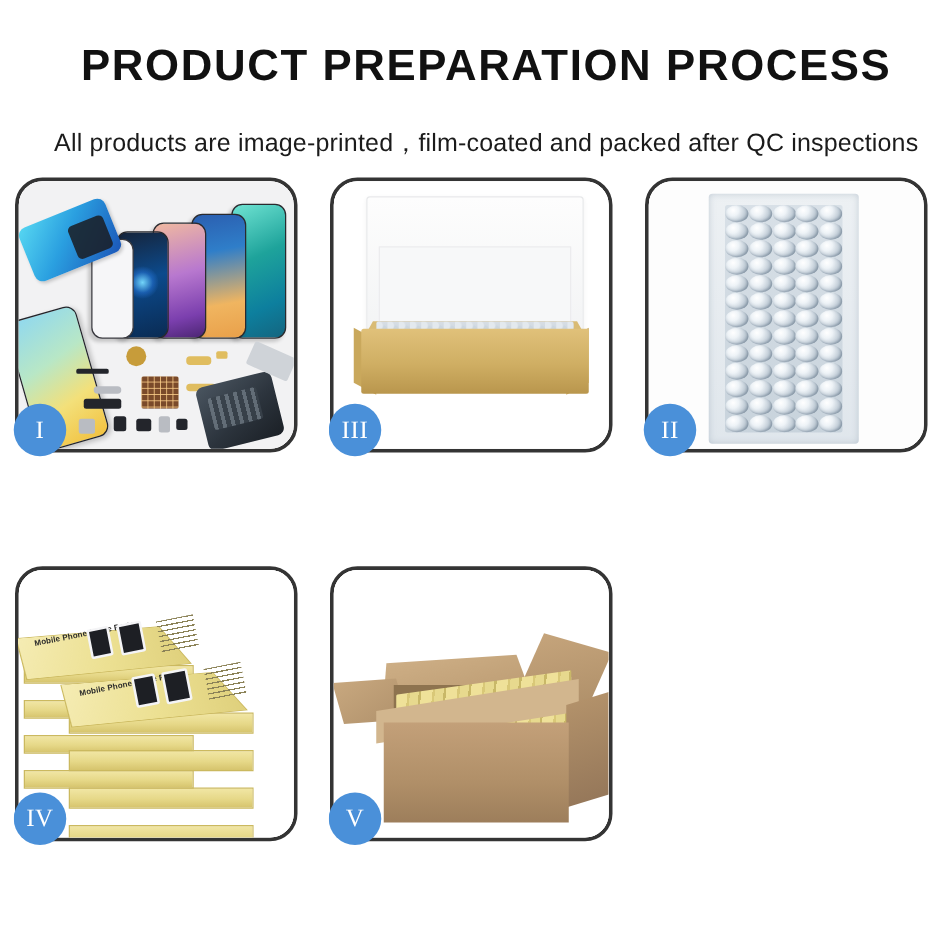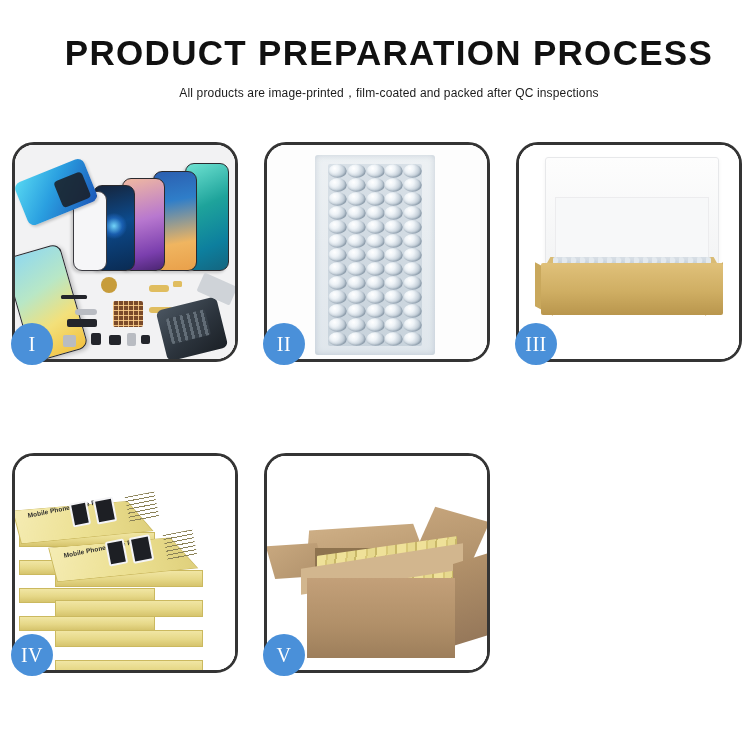--- a/index.html
+++ b/index.html
@@ -26,23 +26,23 @@
   .page-title {
     font-family: "Liberation Sans", sans-serif;
     font-size: 35px;
     font-weight: bold;
     letter-spacing: 1.3px;
     color: #111111;
     line-height: 1.1;
   }
 
   .page-subtitle {
-    margin-top: 12px;
+    margin-top: 28px;
     font-family: "Liberation Sans", sans-serif;
-    font-size: 12px;
+    font-size: 20px;
     font-weight: normal;
     letter-spacing: .15px;
     color: #1b1b1b;
   }
 
   
   .grid {
     position: absolute;
     left: 12px;
     top: 142px;
@@ -385,106 +385,106 @@
           <div class="pt silver" style="left:2px;   top:62px; width:13px; height:12px; border-radius:2px;"></div>
           <div class="logicboard"></div>
           <div class="tool"></div>
         </div>
       </div>
       <div class="badge">I</div>
     </div>
 
     <div class="panel">
       <div class="panel-photo">
-        <div class="p2-bg"></div>
-        <div class="wrap-outer">
-          <div class="bubbles" id="bubbleGrid" style="grid-template-columns: repeat(5, 1fr); grid-template-rows: repeat(13, 1fr);">
-              <div class="bub"></div>
-              <div class="bub"></div>
-              <div class="bub"></div>
-              <div class="bub"></div>
-              <div class="bub"></div>
-              <div class="bub"></div>
-              <div class="bub"></div>
-              <div class="bub"></div>
-              <div class="bub"></div>
-              <div class="bub"></div>
-              <div class="bub"></div>
-              <div class="bub"></div>
-              <div class="bub"></div>
-              <div class="bub"></div>
-              <div class="bub"></div>
-              <div class="bub"></div>
-              <div class="bub"></div>
-              <div class="bub"></div>
-              <div class="bub"></div>
-              <div class="bub"></div>
-              <div class="bub"></div>
-              <div class="bub"></div>
-              <div class="bub"></div>
-              <div class="bub"></div>
-              <div class="bub"></div>
-              <div class="bub"></div>
-              <div class="bub"></div>
-              <div class="bub"></div>
-              <div class="bub"></div>
-              <div class="bub"></div>
-              <div class="bub"></div>
-              <div class="bub"></div>
-              <div class="bub"></div>
-              <div class="bub"></div>
-              <div class="bub"></div>
-              <div class="bub"></div>
-              <div class="bub"></div>
-              <div class="bub"></div>
-              <div class="bub"></div>
-              <div class="bub"></div>
-              <div class="bub"></div>
-              <div class="bub"></div>
-              <div class="bub"></div>
-              <div class="bub"></div>
-              <div class="bub"></div>
-              <div class="bub"></div>
-              <div class="bub"></div>
-              <div class="bub"></div>
-              <div class="bub"></div>
-              <div class="bub"></div>
-              <div class="bub"></div>
-              <div class="bub"></div>
-              <div class="bub"></div>
-              <div class="bub"></div>
-              <div class="bub"></div>
-              <div class="bub"></div>
-              <div class="bub"></div>
-              <div class="bub"></div>
-              <div class="bub"></div>
-              <div class="bub"></div>
-              <div class="bub"></div>
-              <div class="bub"></div>
-              <div class="bub"></div>
-              <div class="bub"></div>
-              <div class="bub"></div>
-            </div>
-        </div>
-      </div>
-      <div class="badge">II</div>
-    </div>
-
-    <div class="panel">
-      <div class="panel-photo">
         <div class="p3-bg"></div>
         <div class="lid-back"></div>
         <div class="lid-inner"></div>
         <div class="box3-flapL"></div>
         <div class="box3-flapR"></div>
         <div class="box3-top"></div>
         <div class="box3-fill"></div>
         <div class="box3-body"></div>
       </div>
       <div class="badge">III</div>
+    </div>
+
+    <div class="panel">
+      <div class="panel-photo">
+        <div class="p2-bg"></div>
+        <div class="wrap-outer">
+          <div class="bubbles" id="bubbleGrid" style="grid-template-columns: repeat(5, 1fr); grid-template-rows: repeat(13, 1fr);">
+              <div class="bub"></div>
+              <div class="bub"></div>
+              <div class="bub"></div>
+              <div class="bub"></div>
+              <div class="bub"></div>
+              <div class="bub"></div>
+              <div class="bub"></div>
+              <div class="bub"></div>
+              <div class="bub"></div>
+              <div class="bub"></div>
+              <div class="bub"></div>
+              <div class="bub"></div>
+              <div class="bub"></div>
+              <div class="bub"></div>
+              <div class="bub"></div>
+              <div class="bub"></div>
+              <div class="bub"></div>
+              <div class="bub"></div>
+              <div class="bub"></div>
+              <div class="bub"></div>
+              <div class="bub"></div>
+              <div class="bub"></div>
+              <div class="bub"></div>
+              <div class="bub"></div>
+              <div class="bub"></div>
+              <div class="bub"></div>
+              <div class="bub"></div>
+              <div class="bub"></div>
+              <div class="bub"></div>
+              <div class="bub"></div>
+              <div class="bub"></div>
+              <div class="bub"></div>
+              <div class="bub"></div>
+              <div class="bub"></div>
+              <div class="bub"></div>
+              <div class="bub"></div>
+              <div class="bub"></div>
+              <div class="bub"></div>
+              <div class="bub"></div>
+              <div class="bub"></div>
+              <div class="bub"></div>
+              <div class="bub"></div>
+              <div class="bub"></div>
+              <div class="bub"></div>
+              <div class="bub"></div>
+              <div class="bub"></div>
+              <div class="bub"></div>
+              <div class="bub"></div>
+              <div class="bub"></div>
+              <div class="bub"></div>
+              <div class="bub"></div>
+              <div class="bub"></div>
+              <div class="bub"></div>
+              <div class="bub"></div>
+              <div class="bub"></div>
+              <div class="bub"></div>
+              <div class="bub"></div>
+              <div class="bub"></div>
+              <div class="bub"></div>
+              <div class="bub"></div>
+              <div class="bub"></div>
+              <div class="bub"></div>
+              <div class="bub"></div>
+              <div class="bub"></div>
+              <div class="bub"></div>
+            </div>
+        </div>
+      </div>
+      <div class="badge">II</div>
     </div>
 
     <div class="panel">
       <div class="panel-photo">
         <div class="p4-bg"></div>
         <div class="stackwrap">
 
           <div class="sbox" style="left:10px; top:58px;  width:136px; height:15px;"></div>
           <div class="sbox" style="left:10px; top:86px;  width:136px; height:15px;"></div>
           <div class="sbox" style="left:10px; top:114px; width:136px; height:15px;"></div>

